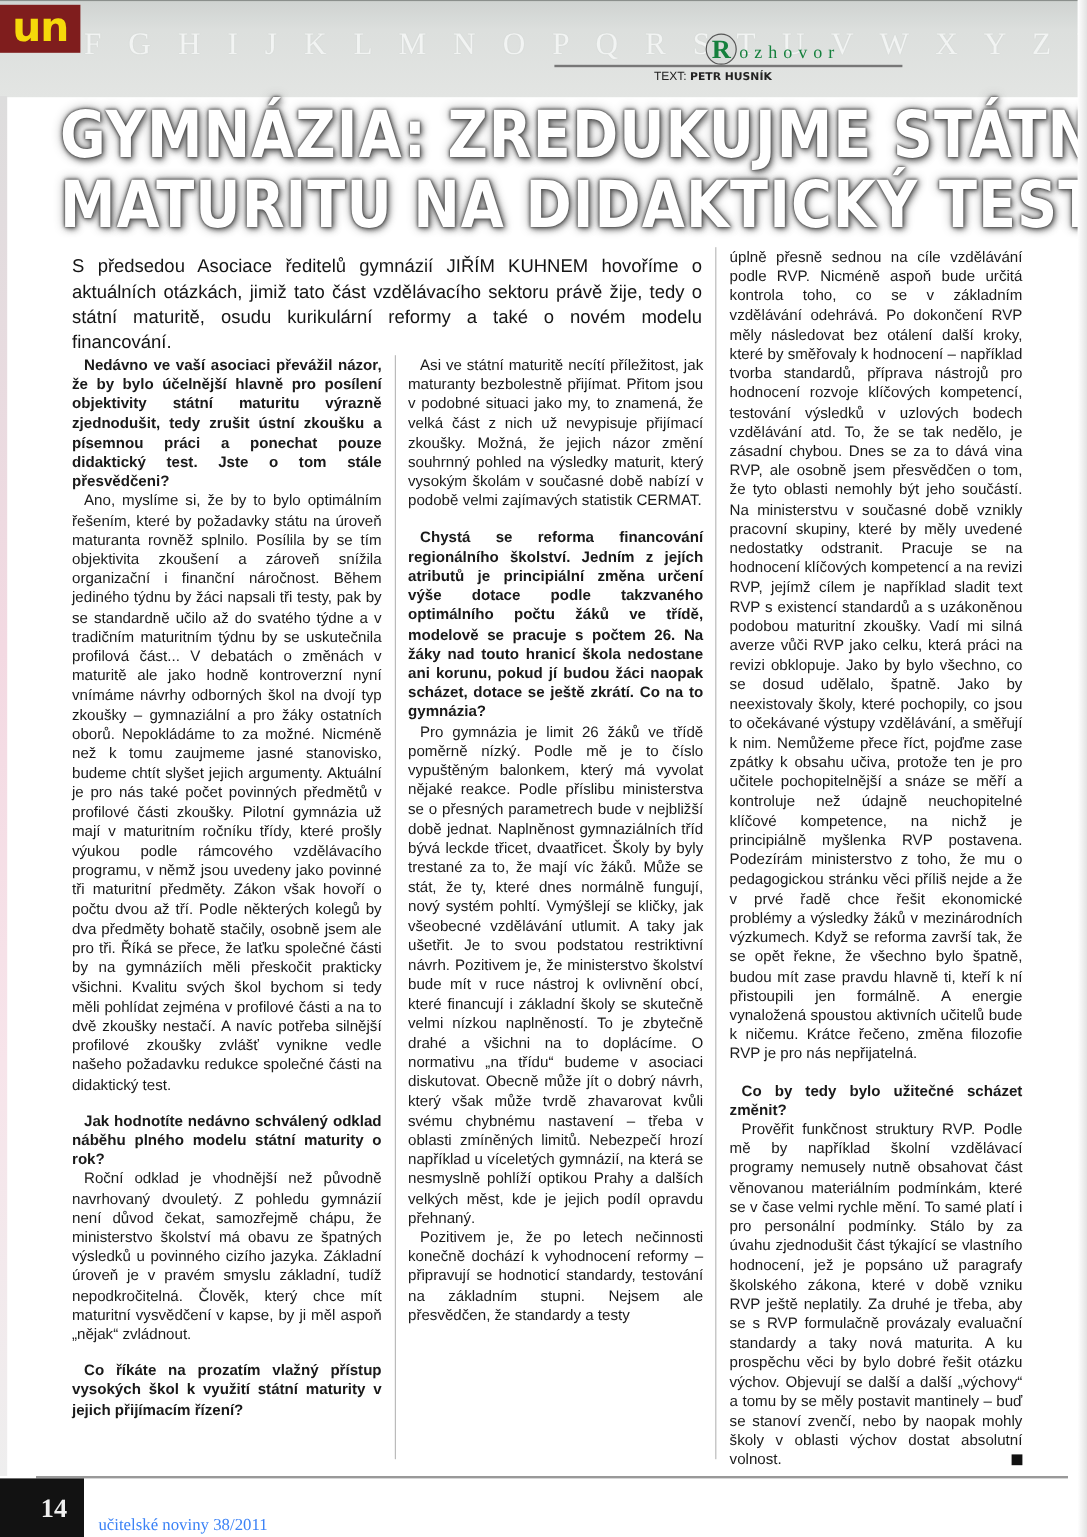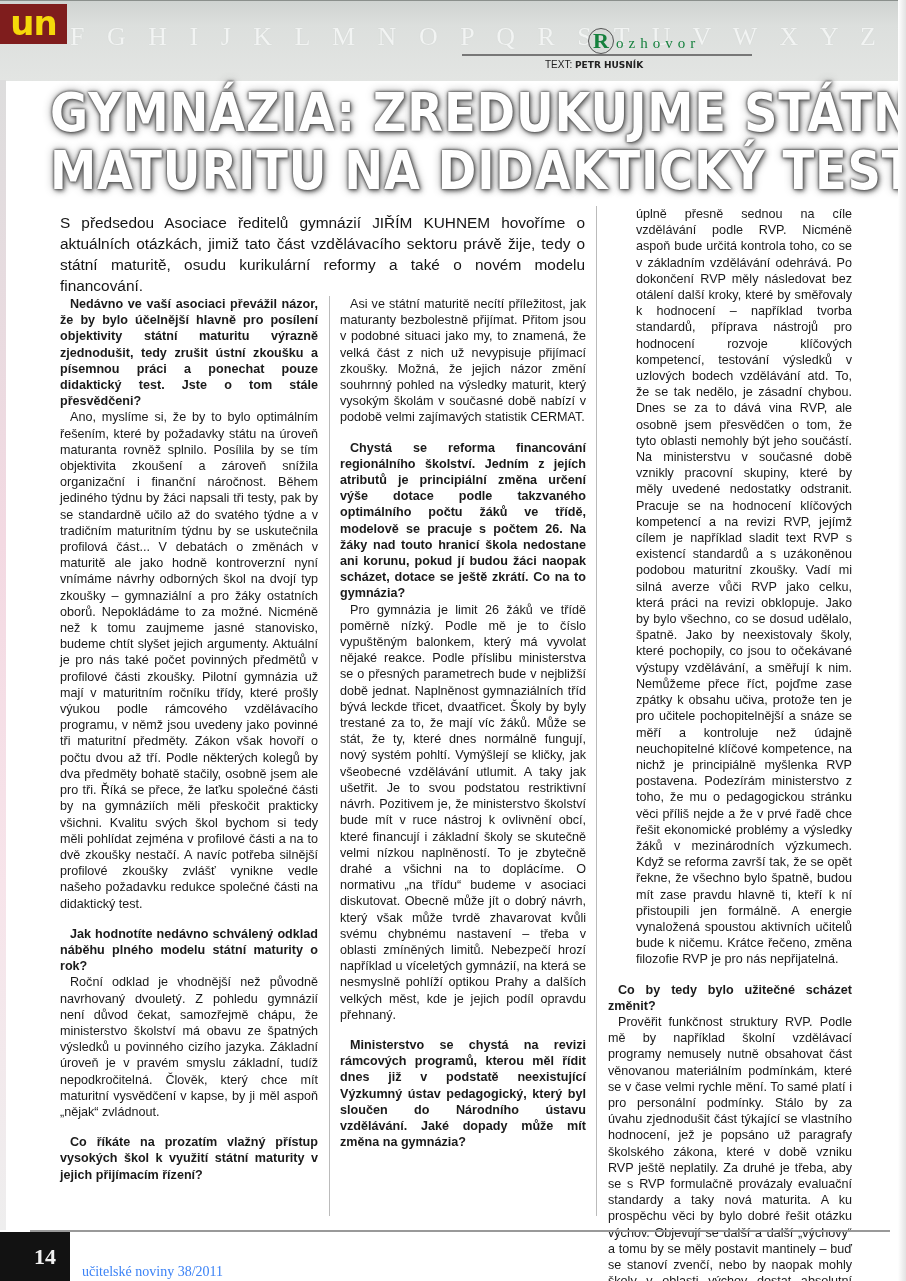--- a/index.html
+++ b/index.html
@@ -56,21 +56,21 @@
     font-weight: normal; font-size: 15.4px; line-height: 21px; color: #151515;
     text-align: justify;
   }
   .col {
     position: absolute; font-size: 12.6px; line-height: 16.2px; text-align: justify;
     hyphens: manual;
   }
   .col p { margin: 0; text-indent: 10px; }
   .col p.q { font-weight: bold; margin-top: 14px; }
   .col p.q.first { margin-top: 0; }
-  .col p.cont { text-indent: 0; margin-left: 28px; }
+  .col p.cont { text-indent: 0; }
   .col1 { left: 60px; top: 296px; width: 258px; }
   .col2 { left: 340px; top: 296px; width: 246px; }
   .col3 { left: 608px; top: 206px; width: 244px; }
   .vrule { position: absolute; width: 1px; background: #bbb; }
   .end-mark { display: inline-block; width: 9px; height: 9px; background: #111; float: right; margin-top: 4px; }
   .bottom-rule { position: absolute; left: 30px; top: 1230px; width: 860px; height: 2px; background: #999; }
   .left-strip { position: absolute; left: 0; top: 80px; width: 6px; height: 1150px;
     background: linear-gradient(#ddd, #f3d9e2 40%, #f7e4ea 70%, #eee); }
   .right-strip { position: absolute; right: 0; top: 0; width: 8px; height: 1281px;
     background: linear-gradient(90deg, #fff, #e2e2e2); }
@@ -117,21 +117,21 @@
   <p class="q">Jak hodnotíte nedávno schválený odklad náběhu plného modelu státní maturity o rok?</p>
   <p>Roční odklad je vhodnější než původně navrhovaný dvouletý. Z pohledu gymnázií není důvod čekat, samozřejmě chápu, že ministerstvo školství má obavu ze špatných výsledků u povinného cizího jazyka. Základní úroveň je v pravém smyslu základní, tudíž nepodkročitelná. Člověk, který chce mít maturitní vysvědčení v kapse, by ji měl aspoň „nějak“ zvládnout.</p>
   <p class="q">Co říkáte na prozatím vlažný přístup vysokých škol k využití státní maturity v jejich přijímacím řízení?</p>
 </div>
 <div class="vrule" style="left:329px;top:296px;height:920px;"></div>
 
 <div class="col col2">
   <p>Asi ve státní maturitě necítí příležitost, jak maturanty bezbolestně přijímat. Přitom jsou v podobné situaci jako my, to znamená, že velká část z nich už nevypisuje přijímací zkoušky. Možná, že jejich názor změní souhrnný pohled na výsledky maturit, který vysokým školám v současné době nabízí v podobě velmi zajímavých statistik CERMAT.</p>
   <p class="q">Chystá se reforma financování regionálního školství. Jedním z jejích atributů je principiální změna určení výše dotace podle takzvaného optimálního počtu žáků ve třídě, modelově se pracuje s počtem 26. Na žáky nad touto hranicí škola nedostane ani korunu, pokud jí budou žáci naopak scházet, dotace se ještě zkrátí. Co na to gymnázia?</p>
   <p>Pro gymnázia je limit 26 žáků ve třídě poměrně nízký. Podle mě je to číslo vypuštěným balonkem, který má vyvolat nějaké reakce. Podle příslibu ministerstva se o přesných parametrech bude v nejbližší době jednat. Naplněnost gymnaziálních tříd bývá leckde třicet, dvaatřicet. Školy by byly trestané za to, že mají víc žáků. Může se stát, že ty, které dnes normálně fungují, nový systém pohltí. Vymýšlejí se kličky, jak všeobecné vzdělávání utlumit. A taky jak ušetřit. Je to svou podstatou restriktivní návrh. Pozitivem je, že ministerstvo školství bude mít v ruce nástroj k ovlivnění obcí, které financují i základní školy se skutečně velmi nízkou naplněností. To je zbytečně drahé a všichni na to doplácíme. O normativu „na třídu“ budeme v asociaci diskutovat. Obecně může jít o dobrý návrh, který však může tvrdě zhavarovat kvůli svému chybnému nastavení – třeba v oblasti zmíněných limitů. Nebezpečí hrozí například u víceletých gymnázií, na která se nesmyslně pohlíží optikou Prahy a dalších velkých měst, kde je jejich podíl opravdu přehnaný.</p>
-  <p class="q">Ministerstvo se chystá na revizi rámcových programů, kterou měl řídit dnes již v podstatě neexistující Výzkumný ústav pedagogický, který byl sloučen do Národního ústavu vzdělávání. Jaké dopady může mít změna na gymnázia?</p>
+  <p>Pozitivem je, že po letech nečinnosti konečně dochází k vyhodnocení reformy – připravují se hodnoticí standardy, testování na základním stupni. Nejsem ale přesvědčen, že standardy a testy</p>
 </div>
 <div class="vrule" style="left:596px;top:206px;height:1010px;"></div>
 
 <div class="col col3">
   <p class="cont">úplně přesně sednou na cíle vzdělávání podle RVP. Nicméně aspoň bude určitá kontrola toho, co se v základním vzdělávání odehrává. Po dokončení RVP měly následovat bez otálení další kroky, které by směřovaly k hodnocení – například tvorba standardů, příprava nástrojů pro hodnocení rozvoje klíčových kompetencí, testování výsledků v uzlových bodech vzdělávání atd. To, že se tak nedělo, je zásadní chybou. Dnes se za to dává vina RVP, ale osobně jsem přesvědčen o tom, že tyto oblasti nemohly být jeho součástí. Na ministerstvu v současné době vznikly pracovní skupiny, které by měly uvedené nedostatky odstranit. Pracuje se na hodnocení klíčových kompetencí a na revizi RVP, jejímž cílem je například sladit text RVP s existencí standardů a s uzákoněnou podobou maturitní zkoušky. Vadí mi silná averze vůči RVP jako celku, která práci na revizi obklopuje. Jako by bylo všechno, co se dosud udělalo, špatně. Jako by neexistovaly školy, které pochopily, co jsou to očekávané výstupy vzdělávání, a směřují k nim. Nemůžeme přece říct, pojďme zase zpátky k obsahu učiva, protože ten je pro učitele pochopitelnější a snáze se měří a kontroluje než údajně neuchopitelné klíčové kompetence, na nichž je principiálně myšlenka RVP postavena. Podezírám ministerstvo z toho, že mu o pedagogickou stránku věci příliš nejde a že v prvé řadě chce řešit ekonomické problémy a výsledky žáků v mezinárodních výzkumech. Když se reforma završí tak, že se opět řekne, že všechno bylo špatně, budou mít zase pravdu hlavně ti, kteří k ní přistoupili jen formálně. A energie vynaložená spoustou aktivních učitelů bude k ničemu. Krátce řečeno, změna filozofie RVP je pro nás nepřijatelná.</p>
   <p class="q">Co by tedy bylo užitečné scházet změnit?</p>
   <p><span>Prověřit funkčnost struktury RVP. Podle mě by například školní vzdělávací programy nemusely nutně obsahovat část věnovanou materiálním podmínkám, které se v čase velmi rychle mění. To samé platí i pro personální podmínky. Stálo by za úvahu zjednodušit část týkající se vlastního hodnocení, jež je popsáno už paragrafy školského zákona, které v době vzniku RVP ještě neplatily. Za druhé je třeba, aby se s RVP formulačně provázaly evaluační standardy a taky nová maturita. A ku prospěchu věci by bylo dobré řešit otázku výchov. Objevují se další a další „výchovy“ a tomu by se měly postavit mantinely – buď se stanoví zvenčí, nebo by naopak mohly školy v oblasti výchov dostat absolutní volnost.</span><span class="end-mark"></span></p>
 </div>
 
 <div class="bottom-rule"></div>

